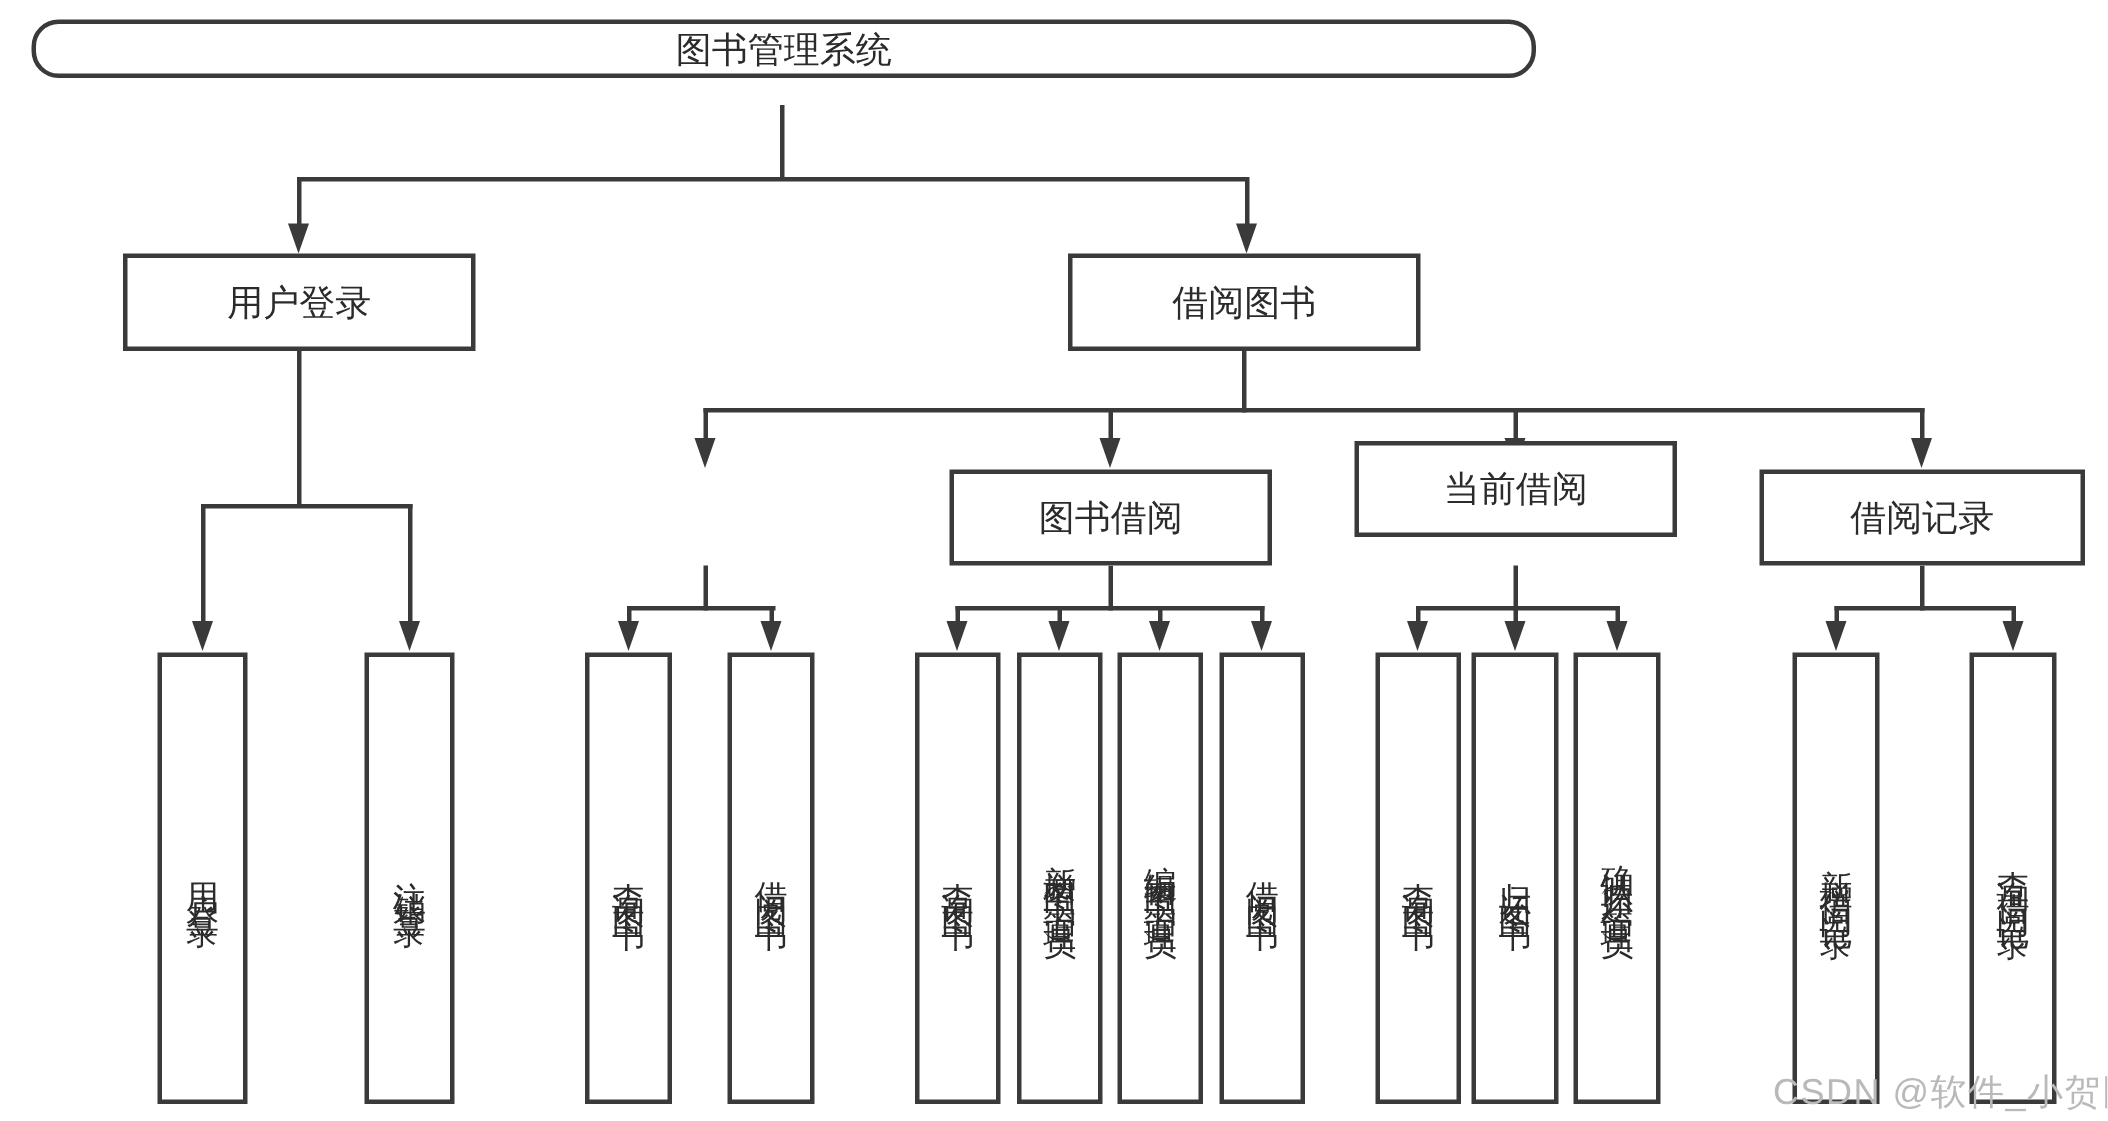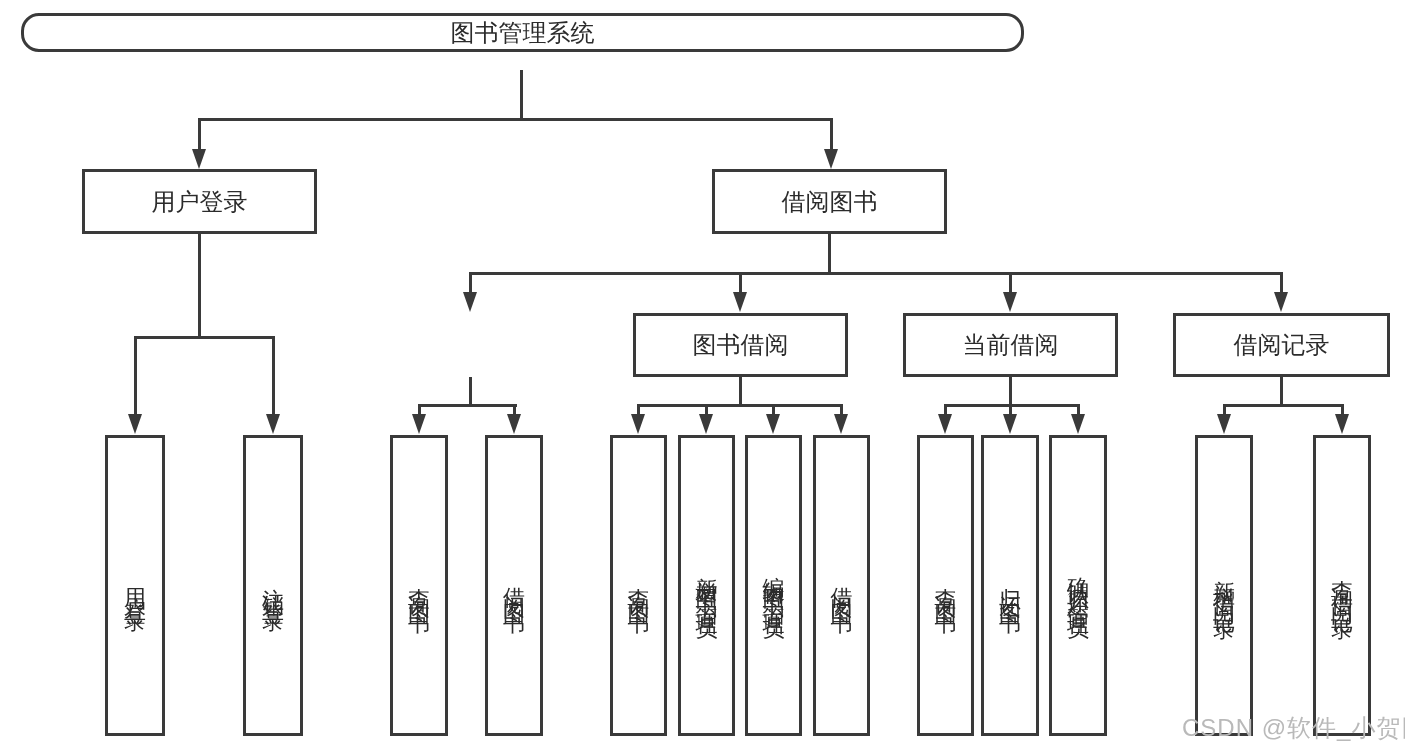--- a/index.html
+++ b/index.html
@@ -108,21 +108,21 @@
   <div class="vline" style="left:739px; top:272px; height:21px;"></div>
   <div class="arrow" style="left:733px; top:292px;"></div>
   <div class="vline" style="left:1009px; top:272px; height:21px;"></div>
   <div class="arrow" style="left:1003px; top:292px;"></div>
   <div class="vline" style="left:1280px; top:272px; height:21px;"></div>
   <div class="arrow" style="left:1274px; top:292px;"></div>
 
   <div class="box" style="left:633px; top:313px; width:215px; height:64px;">
     <span>图书借阅</span>
   </div>
-  <div class="box" style="left:903px; top:313px; width:215px; height:64px;align-items:center;">
+  <div class="box" style="left:903px; top:294px; width:215px; height:64px;align-items:center;">
     <span>当前借阅</span>
   </div>
   <div class="box" style="left:1173px; top:313px; width:217px; height:64px;">
     <span>借阅记录</span>
   </div>
 
   <div class="vline" style="left:469px; top:377px; height:30px;"></div>
   <div class="hline" style="left:418px; top:404px; width:99px;"></div>
   <div class="vline" style="left:418px; top:404px; height:12px;"></div>
   <div class="arrow" style="left:412px; top:414px;"></div>

